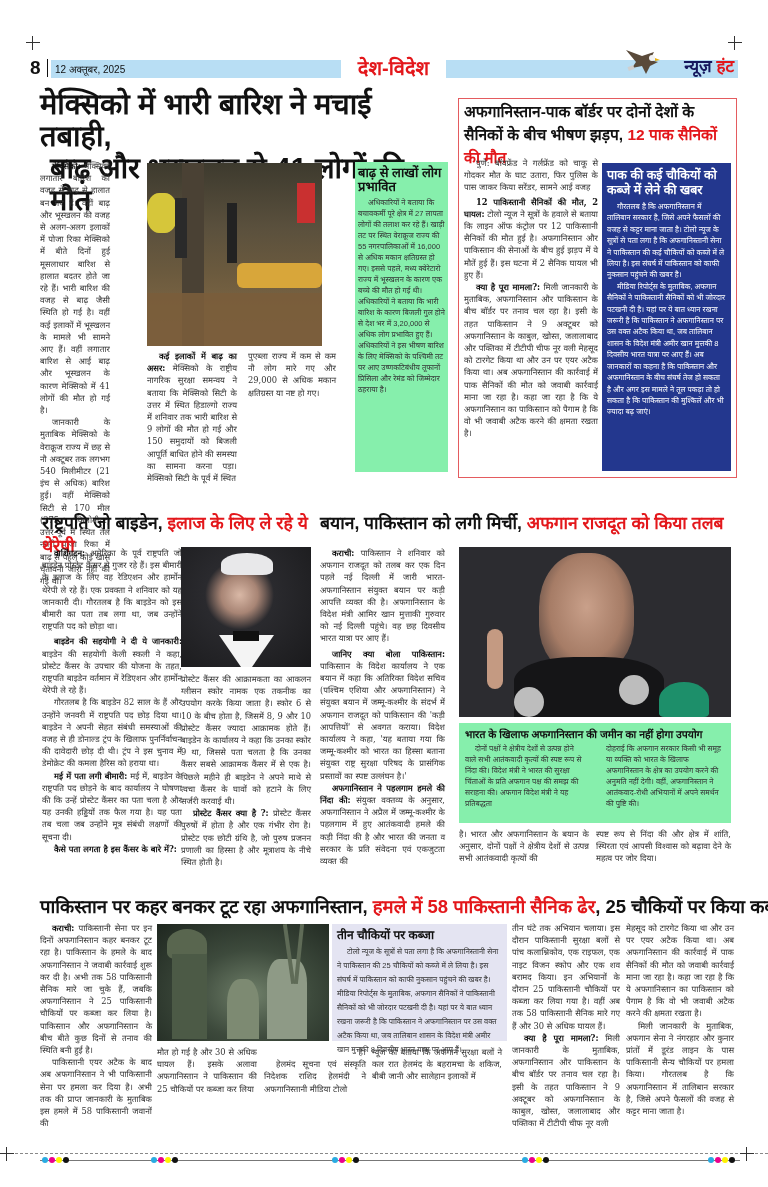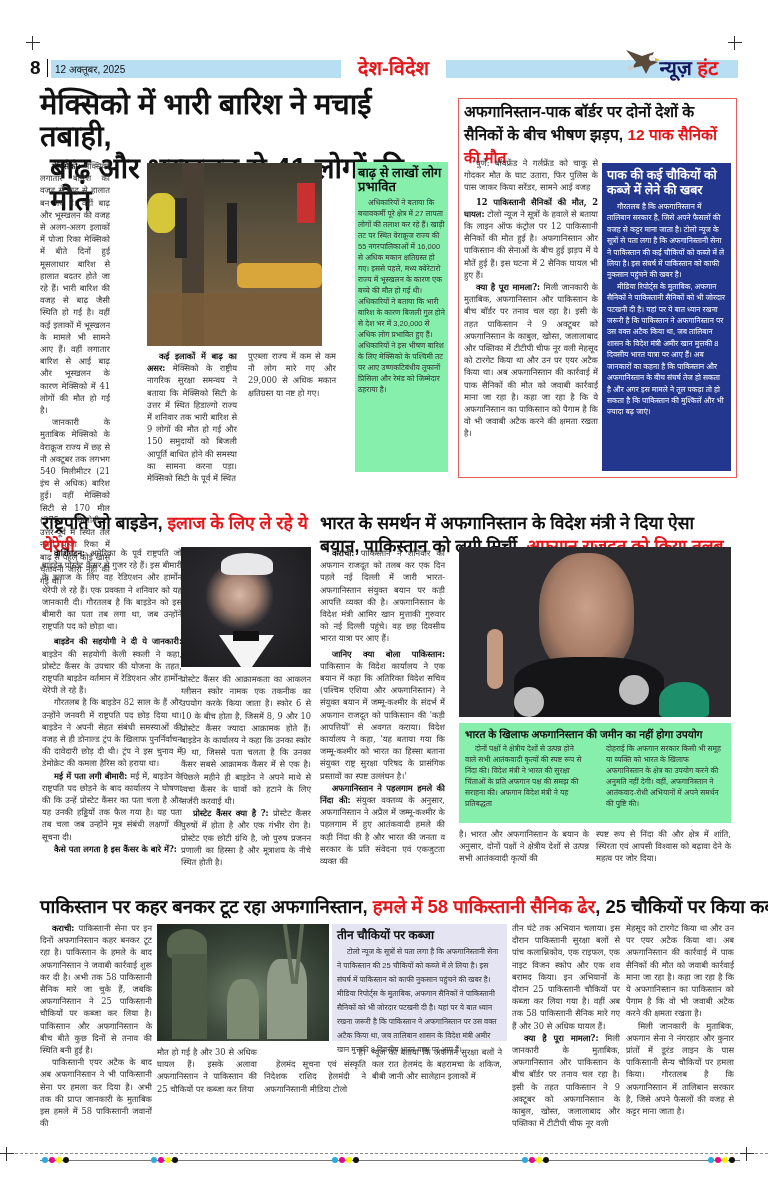--- a/index.html
+++ b/index.html
@@ -13,21 +13,21 @@
   .crop::after { top: 6px; left: 0; width: 14px; height: 1px; }
 
   
   .masthead { left: 30px; top: 58px; width: 708px; height: 22px; }
   .page-num { position: absolute; left: 0; top: -1px; font-family: "Liberation Sans", sans-serif; font-weight: bold; font-size: 19px; color: #111; }
   .page-sep { position: absolute; left: 17px; top: 1px; width: 1px; height: 18px; background: #111; }
   .date-strip { position: absolute; left: 21px; top: 2px; width: 290px; height: 18px; background: #b8def4; }
   .date { position: absolute; left: 4px; top: 2px; font-family: "Liberation Sans", sans-serif; font-size: 10px; color: #111; }
   .section-title { position: absolute; left: 316px; top: -4px; width: 95px; text-align: center; font-family: "Liberation Sans", sans-serif; font-weight: bold; font-size: 20px; color: #e3171b; }
   .right-strip { position: absolute; left: 416px; top: 2px; width: 292px; height: 18px; background: #b8def4; }
-  .logo-text { position: absolute; right: 20px; top: -6px; font-family: "Liberation Sans", sans-serif; font-weight: bold; font-size: 20px; color: #15175e; }
+  .logo-text { position: absolute; right: 4px; top: -6px; font-family: "Liberation Sans", sans-serif; font-weight: bold; font-size: 17px; color: #15175e; }
   .logo-text .red { color: #e3171b; }
   .eagle { position: absolute; right: 74px; top: -14px; width: 40px; height: 30px; }
 
   
   .hl { font-family: "Liberation Sans", sans-serif; font-weight: bold; color: #111; line-height: 1.15; }
   .hl .red { color: #e3171b; }
 
   
   .txt { font-size: 8.3px; line-height: 12.2px; text-align: justify; color: #333; }
   .txt p { text-indent: 12px; }
@@ -141,21 +141,20 @@
   <div style="position:absolute; left:38px; top:88px; width:55px; height:32px; background:#f4f4f4; clip-path:polygon(0 0,100% 0,60% 100%,40% 100%);"></div>
   <div style="position:absolute; left:52px; top:84px; width:26px; height:10px; background:#111;"></div>
 </div>
 
 <div class="abs txt" style="left:181px; top:673px; width:130px;">
   <p style="text-indent:0;">प्रोस्टेट कैंसर की आक्रामकता का आकलन ग्लीसन स्कोर नामक एक तकनीक का उपयोग करके किया जाता है। स्कोर 6 से 10 के बीच होता है, जिसमें 8, 9 और 10 प्रोस्टेट कैंसर ज्यादा आक्रामक होते हैं। बाइडेन के कार्यालय ने कहा कि उनका स्कोर 9 था, जिससे पता चलता है कि उनका कैंसर सबसे आक्रामक कैंसर में से एक है। पिछले महीने ही बाइडेन ने अपने माथे से त्वचा कैंसर के घावों को हटाने के लिए सर्जरी करवाई थी।</p>
   <p><b>प्रोस्टेट कैंसर क्या है ?:</b> <span>प्रोस्टेट कैंसर पुरुषों में होता है और एक गंभीर रोग है। प्रोस्टेट एक छोटी ग्रंथि है, जो पुरुष प्रजनन प्रणाली का हिस्सा है और मूत्राशय के नीचे स्थित होती है।</span></p>
 </div>
 
 <div class="abs hl" style="left:320px; top:512px; width:420px; font-size:17.5px; line-height:23px;">
-  <div>भारत के समर्थन में अफगानिस्तान के विदेश मंत्री ने दिया ऐसा</div>
   <div><span>बयान, पाकिस्तान को लगी मिर्ची,</span> <span class="red">अफगान राजदूत को किया तलब</span></div>
 </div>
 
 <div class="abs txt" style="left:320px; top:547px; width:125px;">
   <p><b>कराची:</b> <span>पाकिस्तान ने शनिवार को अफगान राजदूत को तलब कर एक दिन पहले नई दिल्ली में जारी भारत-अफगानिस्तान संयुक्त बयान पर कड़ी आपत्ति व्यक्त की है। अफगानिस्तान के विदेश मंत्री आमिर खान मुत्ताकी गुरुवार को नई दिल्ली पहुंचे। वह छह दिवसीय भारत यात्रा पर आए हैं।</span></p>
   <p style="margin-top:3px;"><b>जानिए क्या बोला पाकिस्तान:</b> <span>पाकिस्तान के विदेश कार्यालय ने एक बयान में कहा कि अतिरिक्त विदेश सचिव (पश्चिम एशिया और अफगानिस्तान) ने संयुक्त बयान में जम्मू-कश्मीर के संदर्भ में अफगान राजदूत को पाकिस्तान की 'कड़ी आपत्तियों' से अवगत कराया। विदेश कार्यालय ने कहा, 'यह बताया गया कि जम्मू-कश्मीर को भारत का हिस्सा बताना संयुक्त राष्ट्र सुरक्षा परिषद के प्रासंगिक प्रस्तावों का स्पष्ट उल्लंघन है।'</span></p>
   <p><b>अफगानिस्तान ने पहलगाम हमले की निंदा की:</b> <span>संयुक्त वक्तव्य के अनुसार, अफगानिस्तान ने अप्रैल में जम्मू-कश्मीर के पहलगाम में हुए आतंकवादी हमले की कड़ी निंदा की है और भारत की जनता व सरकार के प्रति संवेदना एवं एकजुटता व्यक्त की</span></p>
 </div>
 
 <div class="photo" style="left:459px; top:547px; width:272px; height:170px; background:#2c2c30;">

